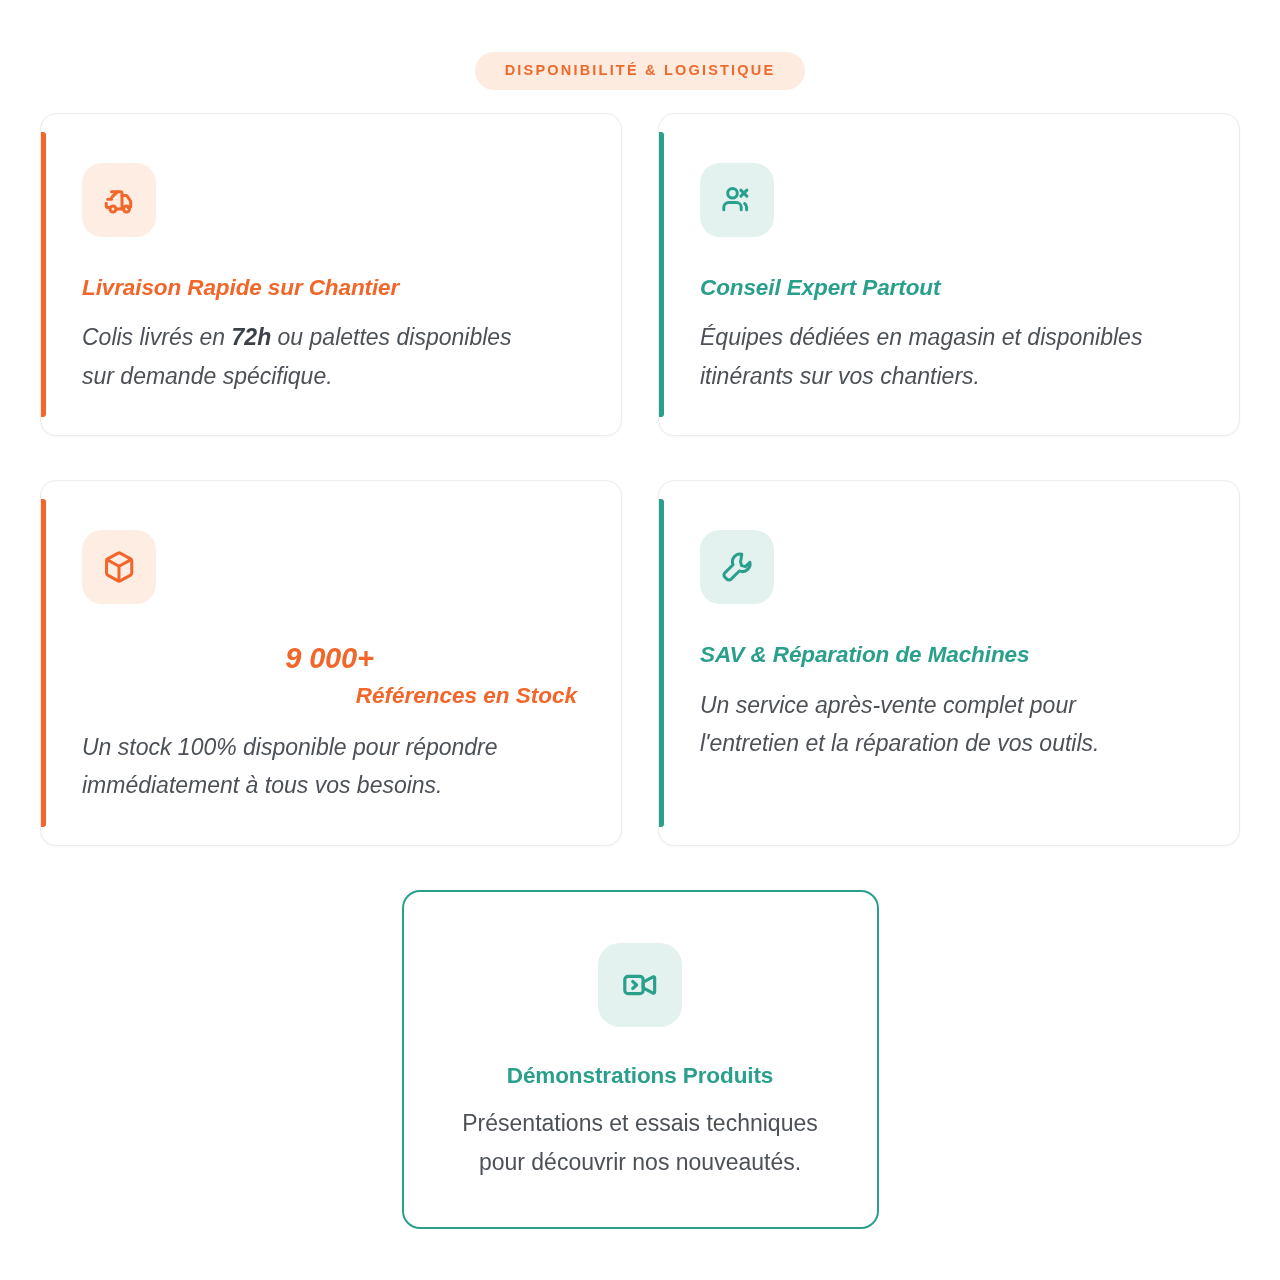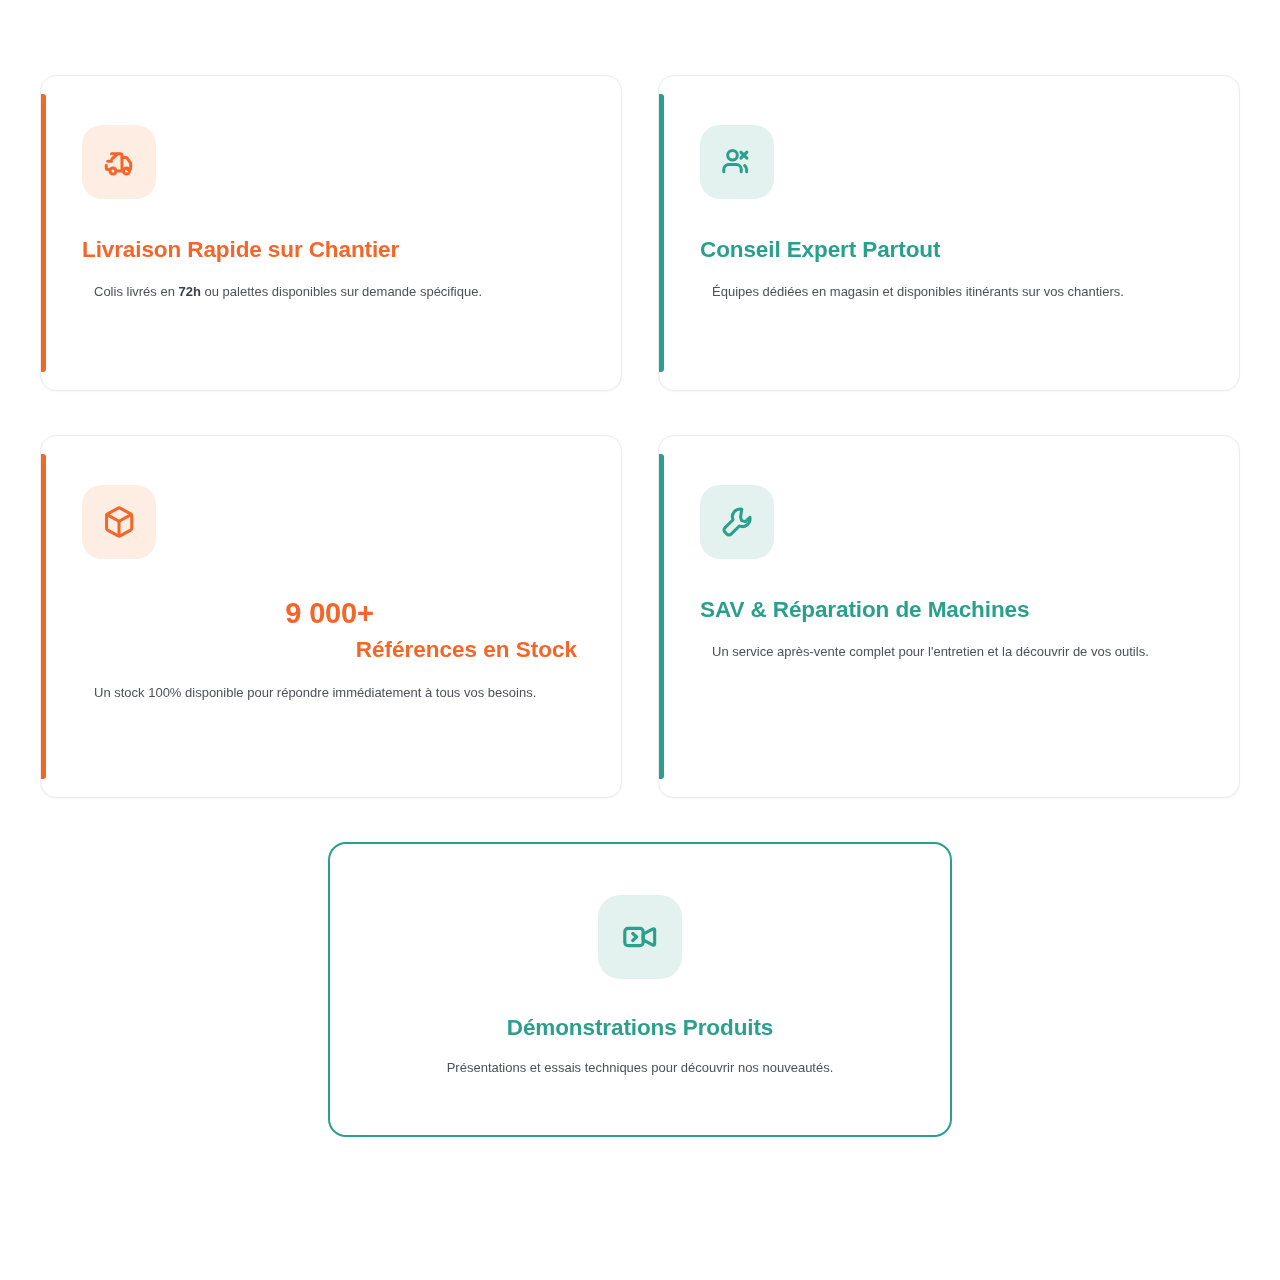--- a/index.html
+++ b/index.html
@@ -65,20 +65,21 @@
 
   .card {
     position: relative;
     background: #ffffff;
     border: 1px solid #ECECEC;
     border-radius: 16px;
     box-shadow: 0 1px 2px rgba(16,24,40,0.04);
     box-sizing: border-box;
     padding: 49px 44px 40px 41px;
     overflow: hidden;
+    font-style: italic;
   }
   .card.h-tall { min-height: 316px; }
   .card.h-taller { min-height: 363px; }
 
   .accent {
     position: absolute;
     left: 0;
     top: 18px;
     bottom: 18px;
     width: 5px;
@@ -122,36 +123,36 @@
   .stat-label {
     font-size: 22.5px;
     font-weight: bold;
     color: #F2662A;
     line-height: 1.2;
     margin: 0 0 19px 0;
     text-align: right;
   }
 
   .card-desc {
-    font-size: 13px;
+    font-size: 23px;
     color: #4C5157;
     line-height: 1.68;
-    margin: 12px;
+    margin: 0;
     max-width: 460px;
   }
   .card-desc b { font-weight: bold; color: #3C4147; }
 
   
   .feature-wrap {
     display: flex;
     justify-content: center;
     margin-top: 44px;
   }
   .card-feature {
-    width: 624px;
+    width: 477px;
     box-sizing: border-box;
     background: #ffffff;
     border: 2px solid #2AA08C;
     border-radius: 18px;
     padding: 51px 52px 45px 52px;
     text-align: center;
   }
   .card-feature .icon-tile {
     margin: 0 auto 36px auto;
     width: 84px;
@@ -160,20 +161,23 @@
   }
   .card-feature .card-title { margin-bottom: 15px; }
   .card-feature .card-desc { max-width: none; }
 </style>
 </head>
 <body>
 
 <div class="page">
 
   <div class="badge-row">
+    <div class="badge-col">
+      <span class="badge orange">DISPONIBILITÉ &amp; LOGISTIQUE</span>
+    </div>
   </div>
 
   <div class="grid">
 
     <div class="card h-tall">
       <span class="accent orange"></span>
       <div class="icon-tile orange">
         <svg width="36" height="36" viewBox="0 0 24 24" fill="none" stroke="#F2662A" stroke-width="2" stroke-linecap="round" stroke-linejoin="round">
           <path d="M14 17.5V7.5a1 1 0 0 0-1-1H7"></path>
           <path d="M4.5 11.5H7"></path>
@@ -219,21 +223,21 @@
     </div>
 
     <div class="card h-taller">
       <span class="accent teal"></span>
       <div class="icon-tile teal">
         <svg width="36" height="36" viewBox="0 0 24 24" fill="none" stroke="#2AA08C" stroke-width="2" stroke-linecap="round" stroke-linejoin="round">
           <path d="M15.2 3.4a5.2 5.2 0 0 0-5.85 7.07L3.9 15.9a2 2 0 0 0 0 2.83l1.37 1.37a2 2 0 0 0 2.83 0l5.43-5.45a5.2 5.2 0 0 0 7.07-5.85l-2.96 2.96-2.6-.65-.65-2.6z"></path>
         </svg>
       </div>
       <h3 class="card-title teal">SAV &amp; Réparation de Machines</h3>
-      <p class="card-desc">Un service après-vente complet pour l'entretien et la découvrir de vos outils.</p>
+      <p class="card-desc">Un service après-vente complet pour l'entretien et la réparation de vos outils.</p>
     </div>
 
   </div>
 
   <div class="feature-wrap">
     <div class="card-feature">
       <div class="icon-tile teal">
         <svg width="38" height="38" viewBox="0 0 24 24" fill="none" stroke="#2AA08C" stroke-width="2" stroke-linecap="round" stroke-linejoin="round">
           <rect x="2.4" y="6.6" width="11.6" height="10.8" rx="2"></rect>
           <path d="M14 10.2l6.2-3.3a.7.7 0 0 1 1.05.62v8.96a.7.7 0 0 1-1.05.62L14 13.8z"></path>

